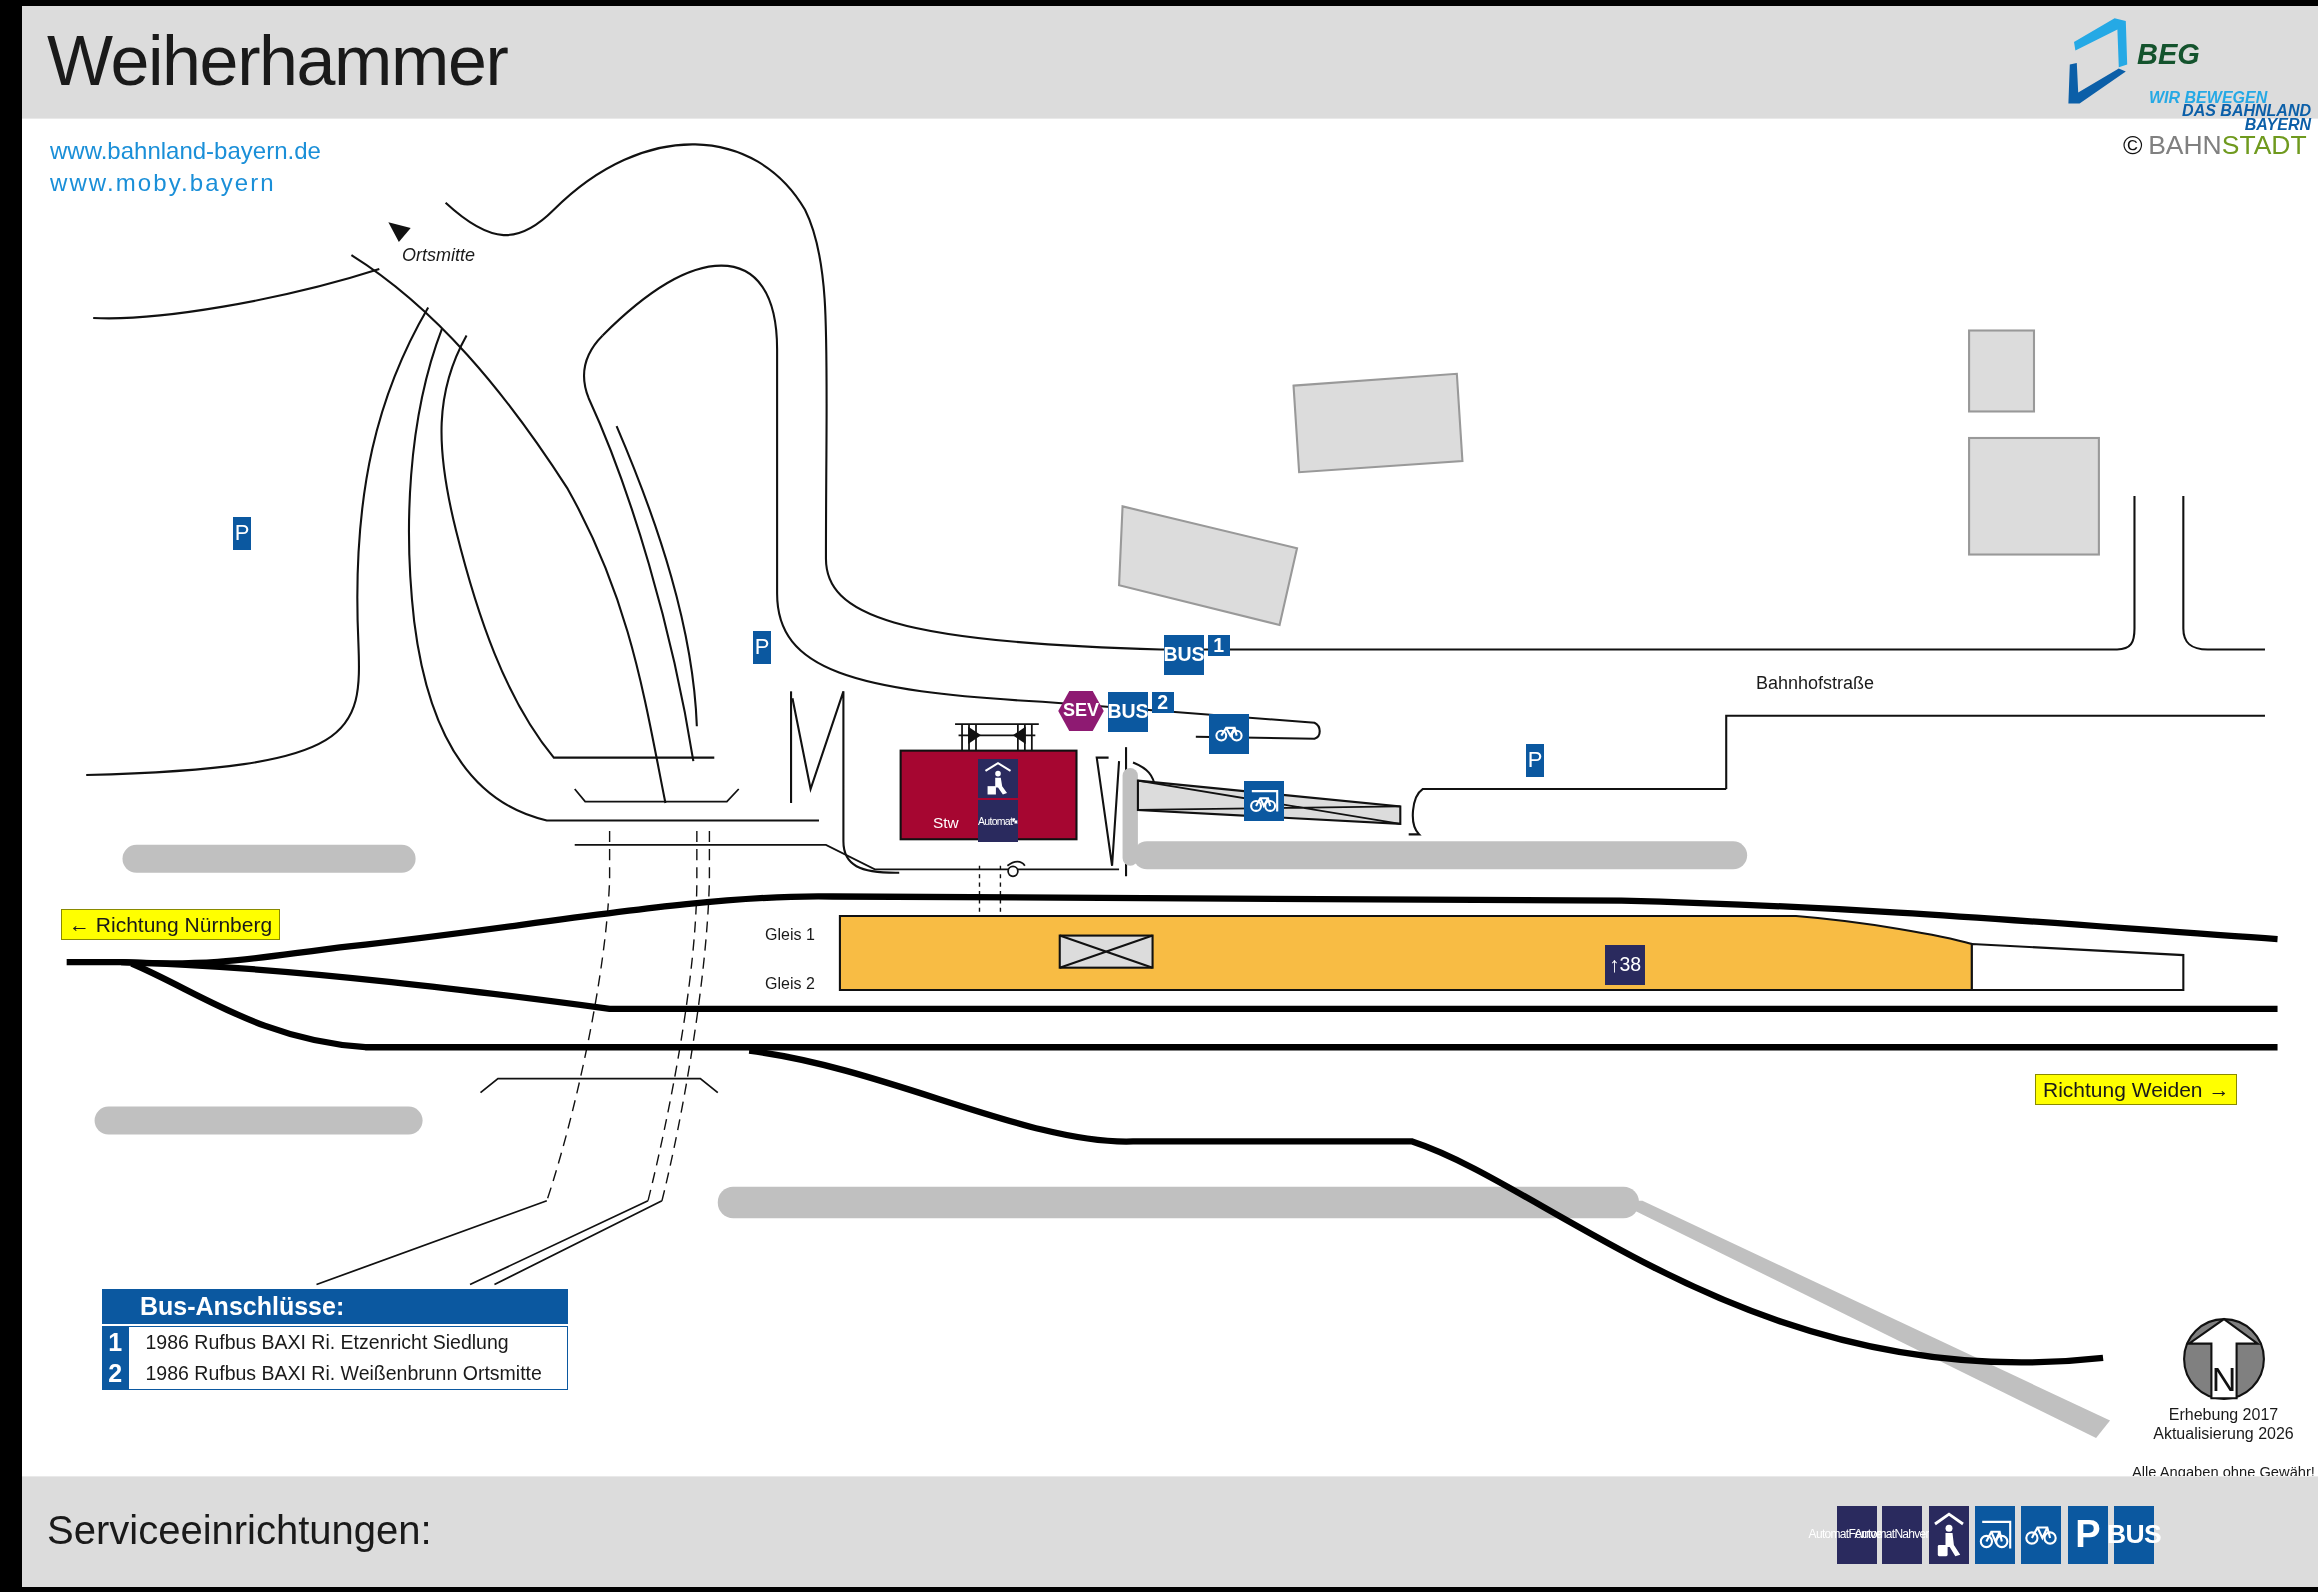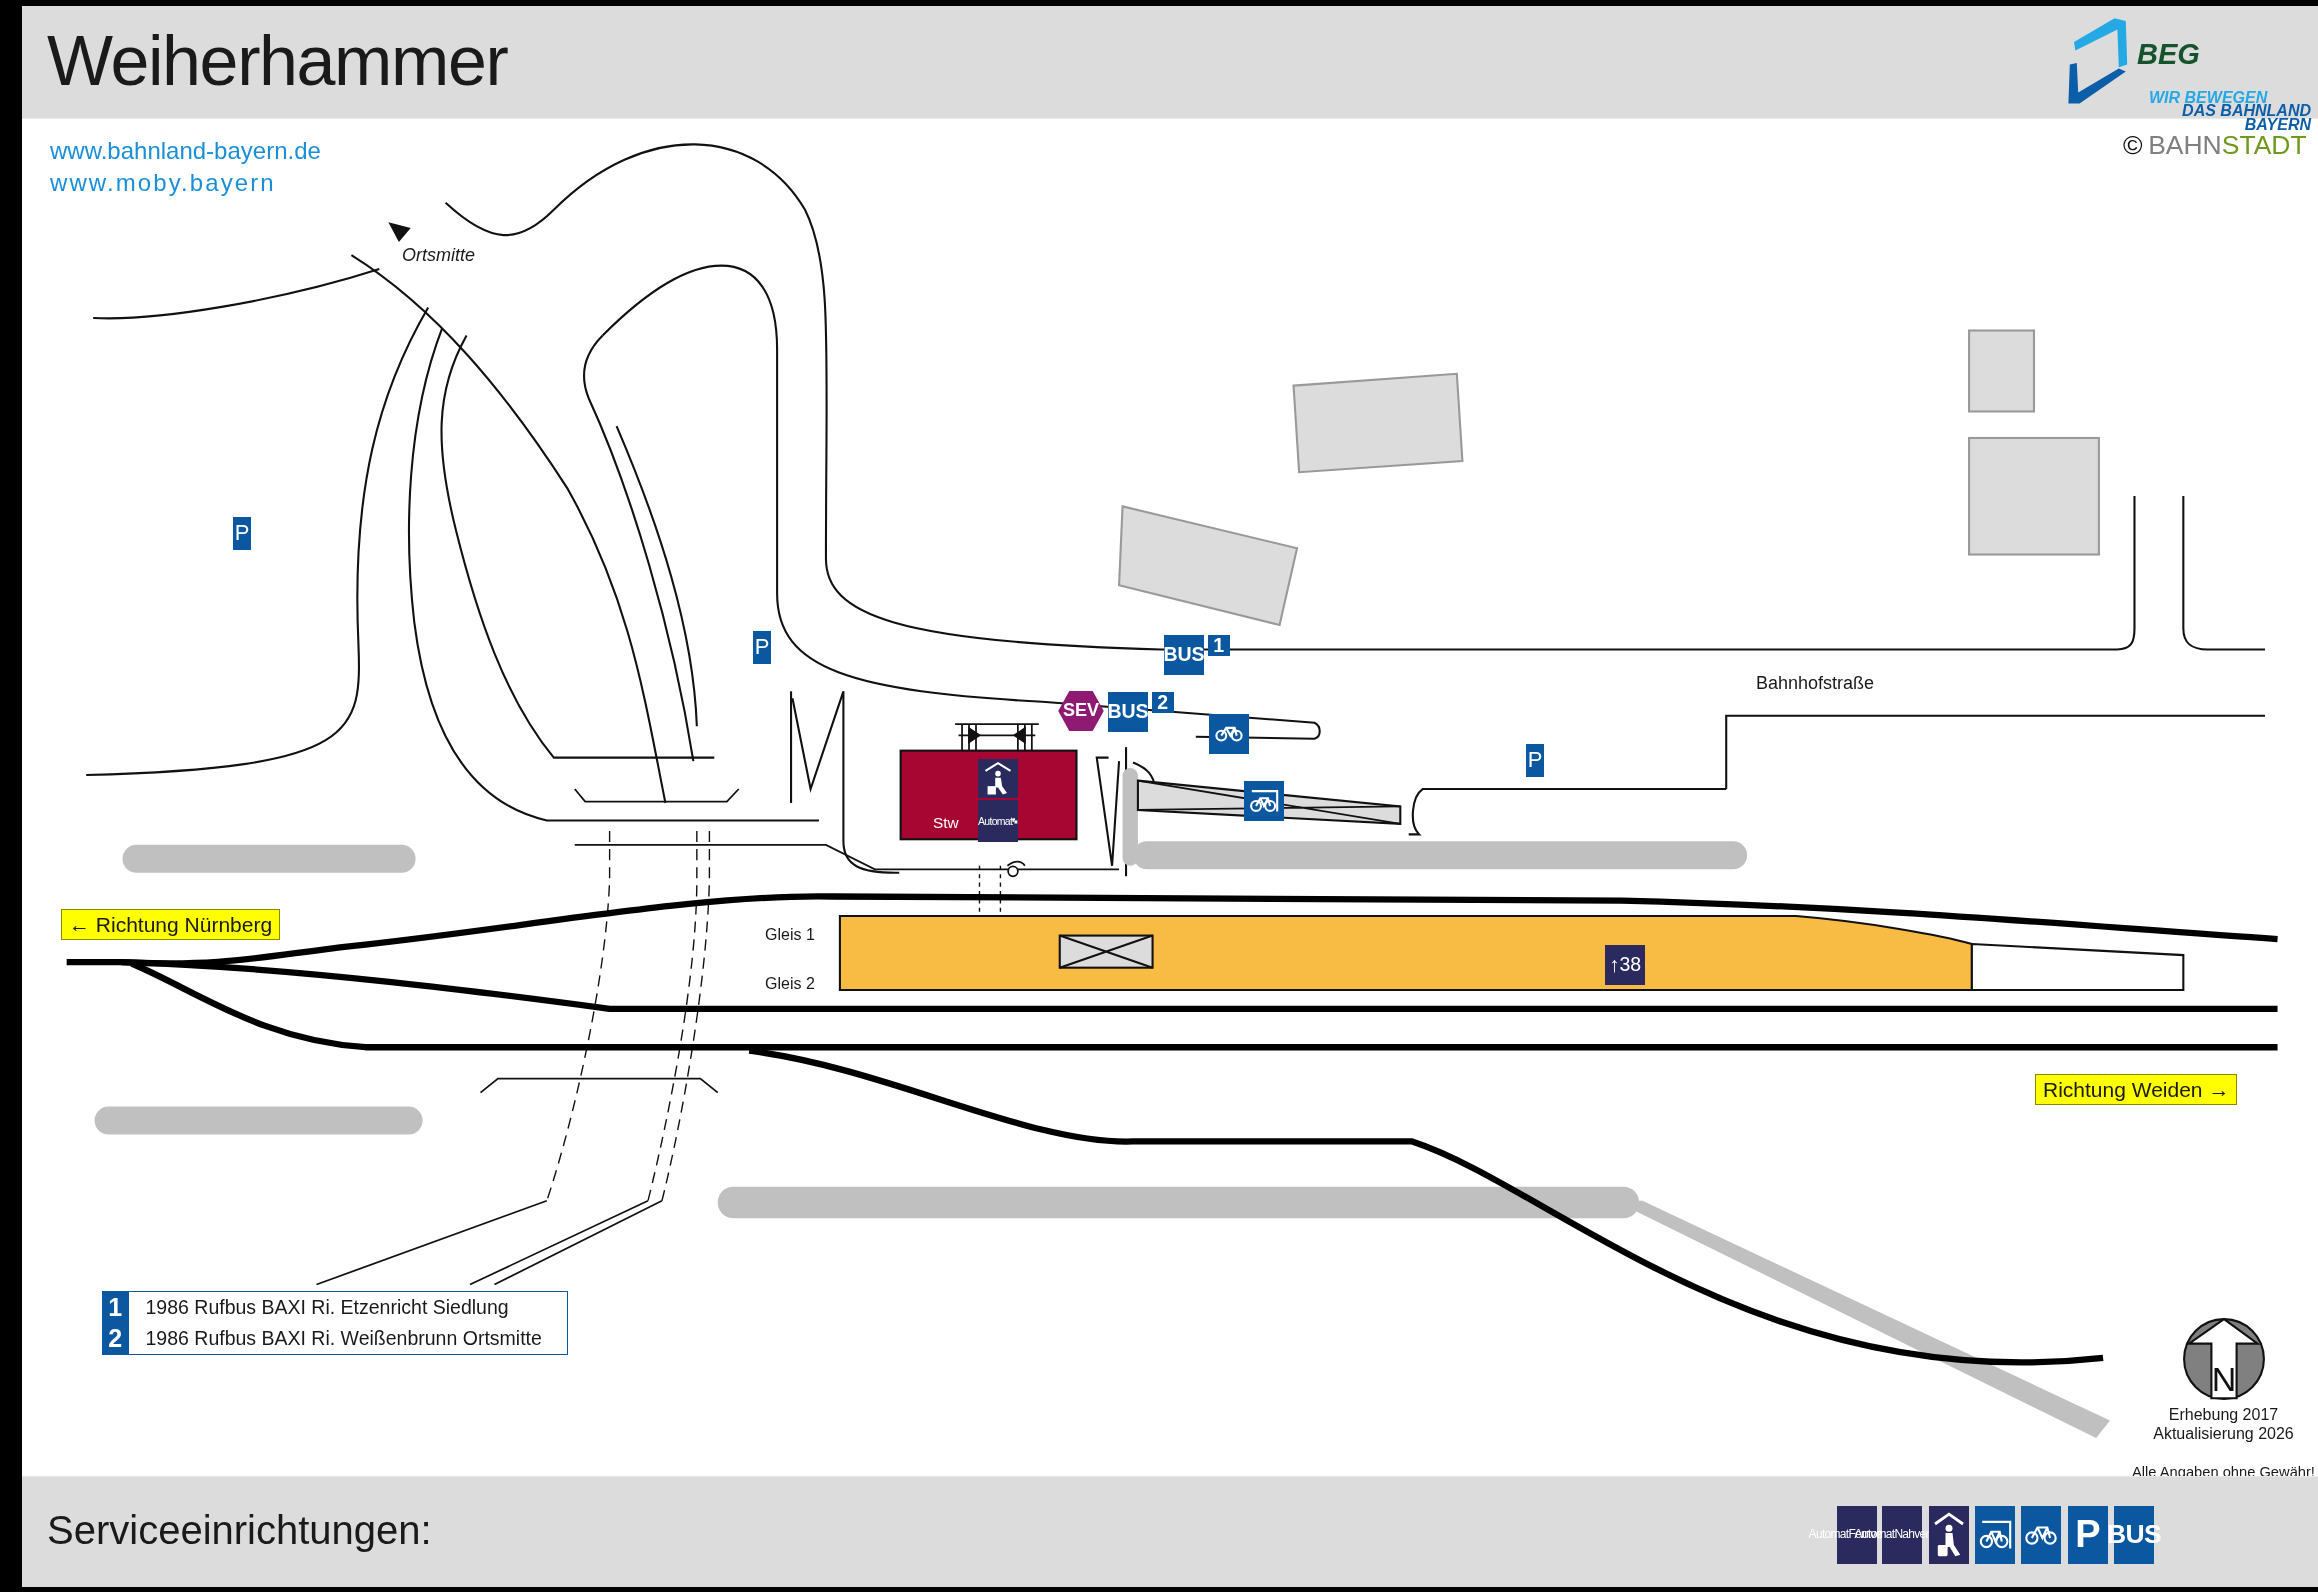--- a/index.html
+++ b/index.html
@@ -208,20 +208,21 @@
         <rect x="12" y="12" width="16" height="18" fill="#fff" stroke="#2a2a5e" stroke-width="1.5"></rect>
       </svg>
   </div>
 
   <div class="svc dark" style="position:absolute;left:1583px;top:939px;width:40px;height:40px;flex-direction:row;">
     <span style="font-size:21px;">↑</span>
     <span style="font-size:19.5px;">38</span>
   </div>
 
   <div class="busleg">
+    <div class="hd">Bus-Anschlüsse:</div>
     <div class="rows">
       <div class="row">
         <span class="num">1</span>
         <span>1986 Rufbus BAXI Ri. Etzenricht Siedlung</span>
       </div>
       <div class="row">
         <span class="num">2</span>
         <span>1986 Rufbus BAXI Ri. Weißenbrunn Ortsmitte</span>
       </div>
     </div>

